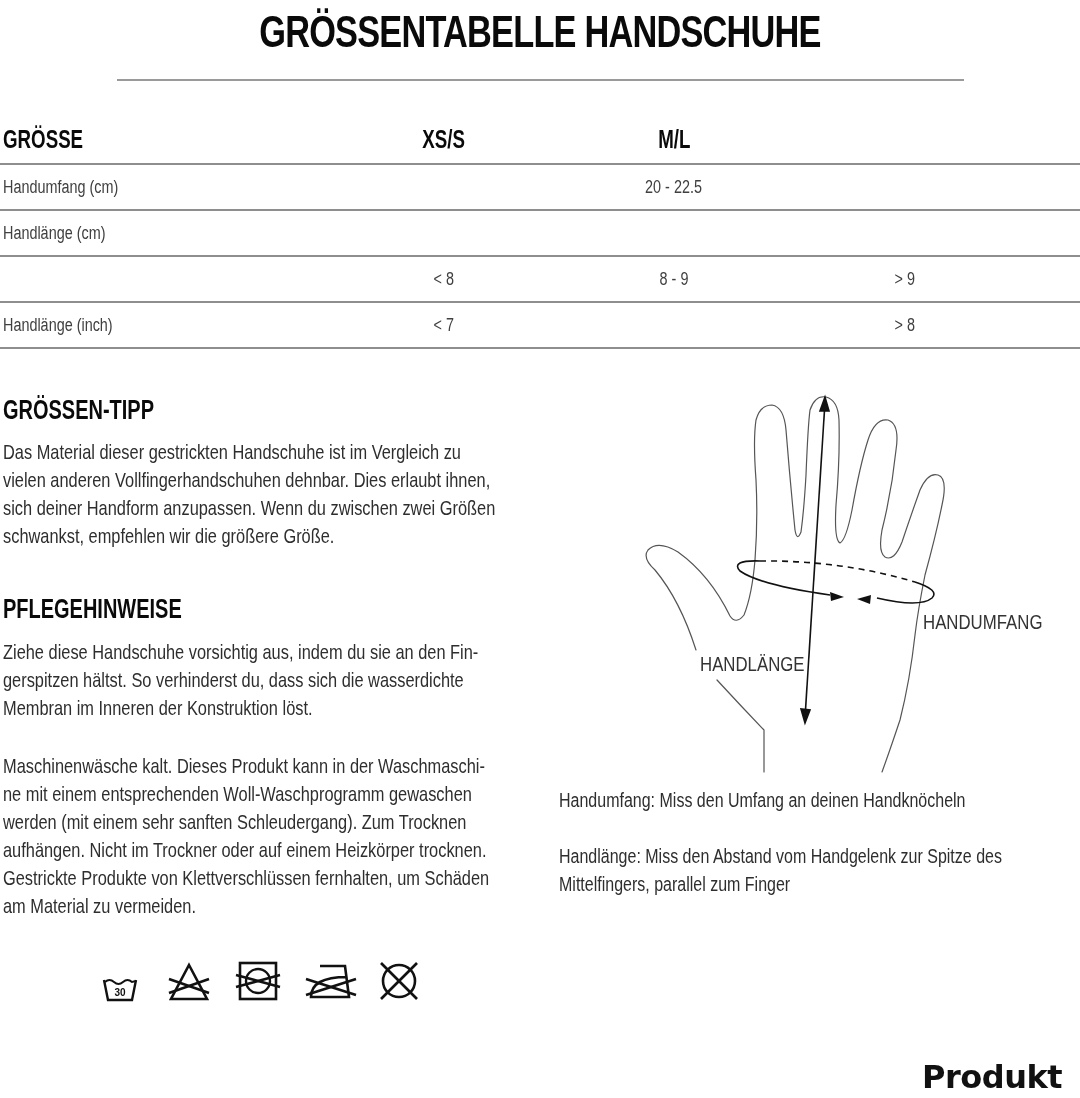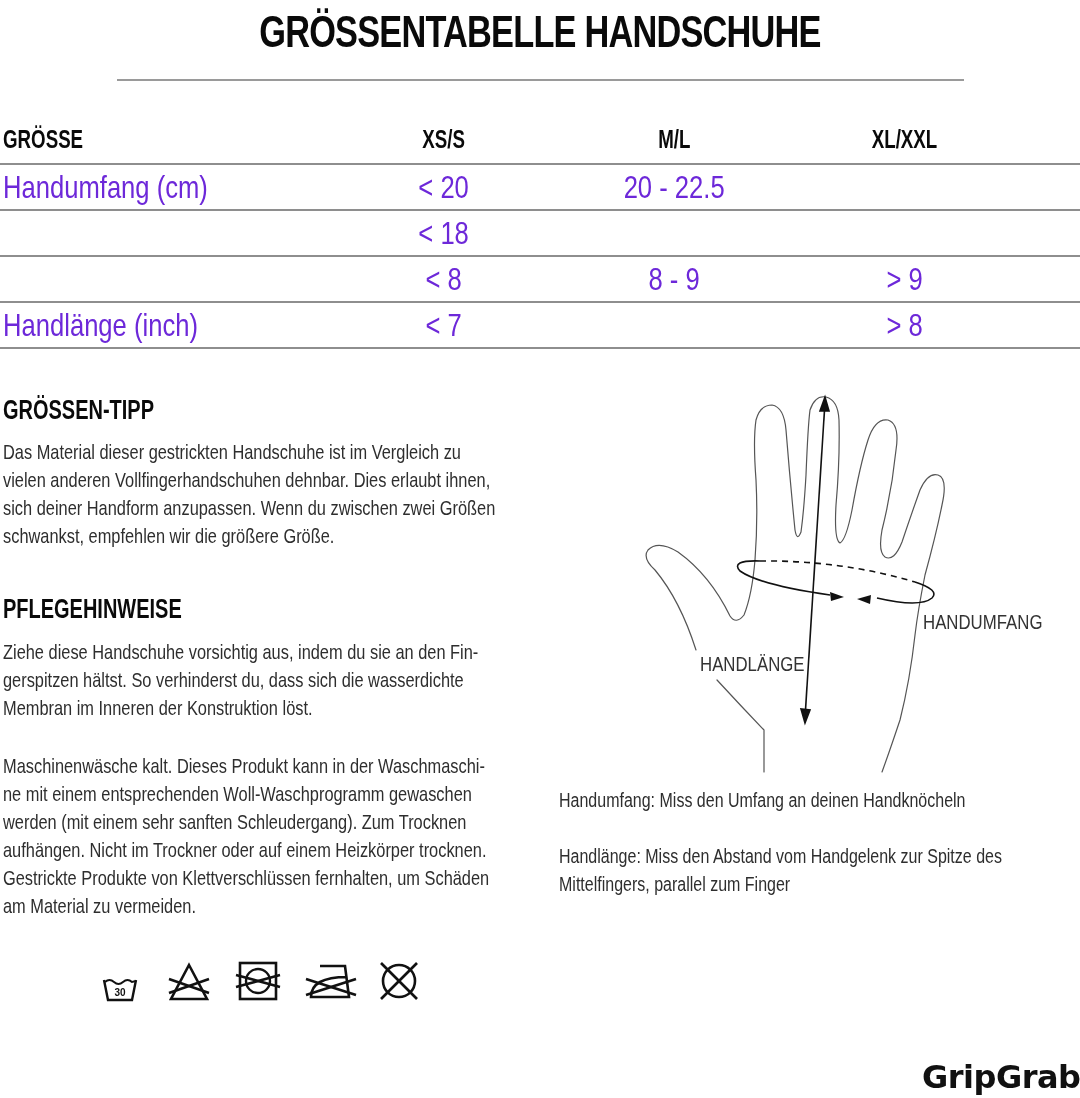--- a/index.html
+++ b/index.html
@@ -16,21 +16,21 @@
     .title-rule {
       position: absolute; left: 117px; top: 79px; width: 847px; height: 2px; background: #9a9a9a;
     }
 
     
     .size-table { position: absolute; left: 0; top: 116px; width: 1080px; }
     .row { position: relative; height: 46px; border-bottom: 2px solid #8e8e8e; }
     .row.header { height: 49px; }
     .cell {
       position: absolute; top: 0; height: 100%; display: flex; align-items: center;
-      font-size: 32px; color: #6d28d9; white-space: nowrap;
+      font-size: 18px; color: #404040; white-space: nowrap;
     }
     .cell .txt { display: inline-block; transform: scaleX(0.8); transform-origin: left center; }
     .cell.c0 { left: 3px; }
     .cell.c1, .cell.c2, .cell.c3 { justify-content: center; width: 240px; }
     .cell.c1 .txt, .cell.c2 .txt, .cell.c3 .txt { transform-origin: center center; }
     .cell.c1 { left: 324px; }
     .cell.c2 { left: 554px; }
     .cell.c3 { left: 785px; }
     .row.header .cell { font-weight: 700; font-size: 26px; color: #0a0a0a; }
     .row.header .cell .txt { transform: scaleX(0.72); }
@@ -76,38 +76,32 @@
   <div class="row header">
     <div class="cell c0">
         <span class="txt">GRÖSSE</span>
       </div>
     <div class="cell c1">
         <span class="txt">XS/S</span>
       </div>
     <div class="cell c2">
         <span class="txt">M/L</span>
       </div>
-    <div class="cell c3">
-        <span class="txt">XL/XXL</span>
-      </div>
   </div>
   <div class="row">
     <div class="cell c0">
         <span class="txt">Handumfang (cm)</span>
-      </div>
-    <div class="cell c1">
-        <span class="txt">&lt; 20</span>
       </div>
     <div class="cell c2">
         <span class="txt">20 - 22.5</span>
       </div>
   </div>
   <div class="row">
-    <div class="cell c1">
-        <span class="txt">&lt; 18</span>
+    <div class="cell c0">
+        <span class="txt">Handlänge (cm)</span>
       </div>
   </div>
   <div class="row">
     <div class="cell c1">
         <span class="txt">&lt; 8</span>
       </div>
     <div class="cell c2">
         <span class="txt">8 - 9</span>
       </div>
     <div class="cell c3">
@@ -218,13 +212,13 @@
 </div>
 
 <div class="measure-note" style="top:786px;">
   <span>Handumfang: Miss den Umfang an deinen Handknöcheln</span>
 </div>
 <div class="measure-note" style="top:842px;">
   <span>Handlänge: Miss den Abstand vom Handgelenk zur Spitze des</span>
   <span>Mittelfingers, parallel zum Finger</span>
 </div>
 
-<div class="brand-logo">GripGrab</div>
+<div class="brand-logo">Produkt</div>
 
 </body></html>

